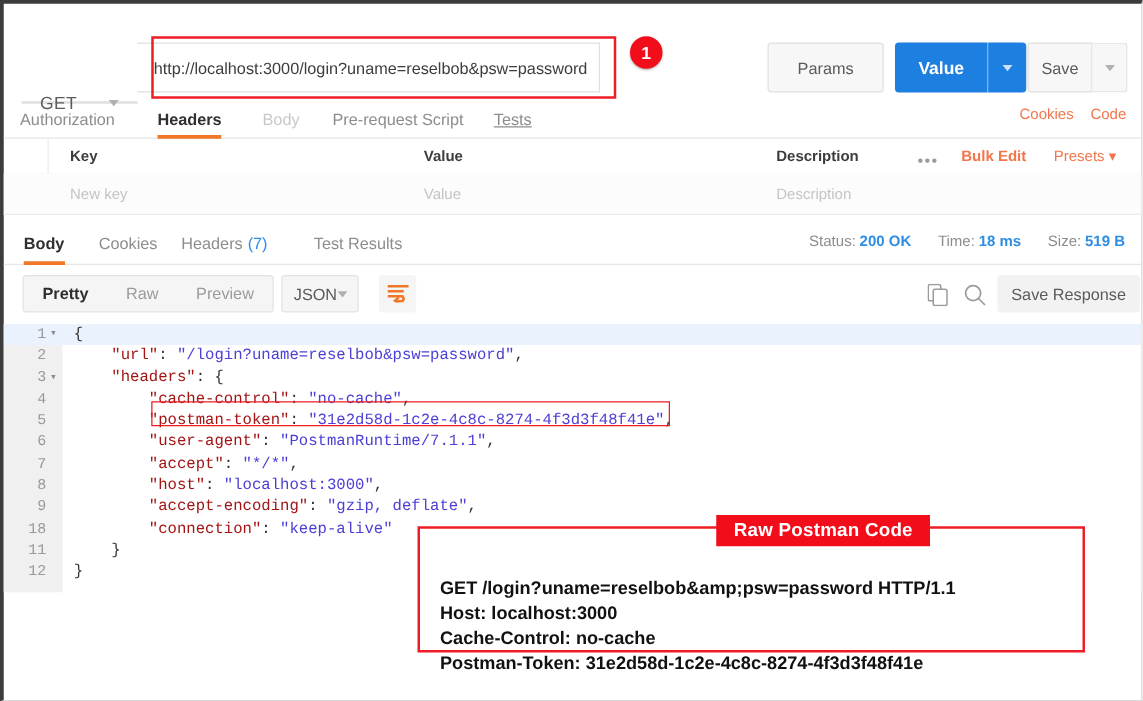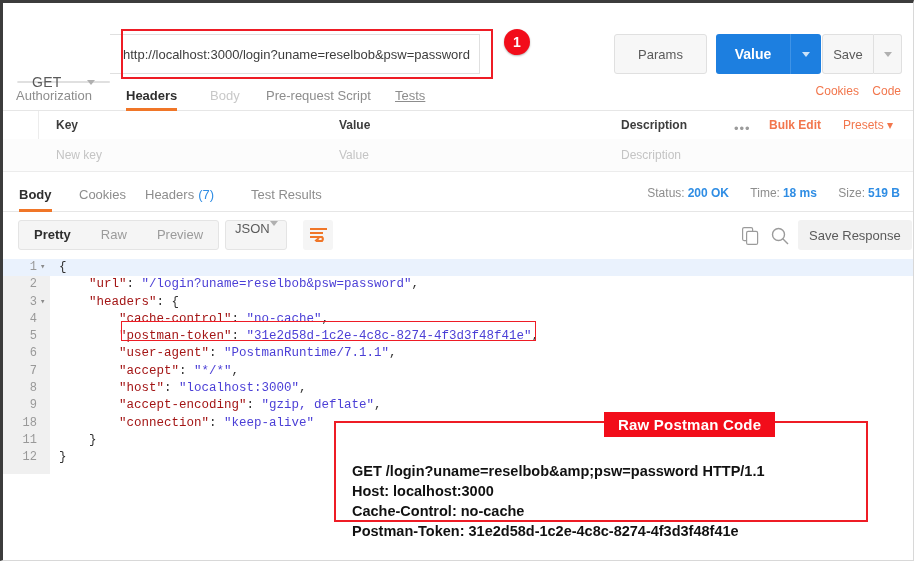--- a/index.html
+++ b/index.html
@@ -81,21 +81,21 @@
   .stats b{color:#2f8de4;font-weight:bold;margin-left:3px;}
   .stats .grp{margin-left:18px;}
 
   
   .vtools{position:absolute;left:0;top:208px;width:100%;height:48px;}
   .seg{position:absolute;left:15px;top:9px;height:30px;background:#f5f5f5;border:1px solid #e4e4e4;
        border-radius:3px;display:flex;align-items:center;box-sizing:border-box;}
   .seg div{padding:0 15px;font-size:13px;color:#9b9b9b;line-height:28px;}
   .seg div.active{color:#2f2f2f;font-weight:bold;}
   .jsonsel{position:absolute;left:222px;top:9px;width:62px;height:30px;background:#f5f5f5;border:1px solid #e4e4e4;
-           border-radius:3px;display:flex;align-items:flex-start;justify-content:space-between;
+           border-radius:3px;display:flex;align-items:center;justify-content:space-between;
            padding:0 9px;box-sizing:border-box;font-size:13px;color:#5a5a5a;}
   .wrapicon{position:absolute;left:300px;top:9px;width:30px;height:30px;background:#f5f5f5;border-radius:3px;
             display:flex;align-items:center;justify-content:center;}
   .copyicon{position:absolute;left:739px;top:16px;}
   .searchicon{position:absolute;left:768px;top:16px;}
   .saveresp{position:absolute;left:795px;top:9px;height:30px;background:#f2f2f2;border-radius:3px;
             display:flex;align-items:center;padding:0 11px;font-size:13px;color:#5a5a5a;}
 
   
   .code{position:absolute;left:0;top:256px;width:100%;height:215px;overflow:hidden;background:#fff;}
@@ -108,21 +108,21 @@
   .k{color:#a31515;}
   .s{color:#4b3fd6;}
   .p{color:#333;}
   .tokhl{position:absolute;left:118px;top:318px;width:415px;height:20px;border:1.5px solid #ee1c25;
          box-sizing:border-box;pointer-events:none;}
 
   
   .annbox{position:absolute;left:331px;top:418px;width:534px;height:101px;border:2.5px solid #ee1c25;
           background:#fff;box-sizing:border-box;}
   .annlabel{position:absolute;left:570px;top:409px;background:#f20d1a;color:#fff;font-size:15px;
-            font-weight:bold;padding:4px 14px;letter-spacing:.2px;margin-left:31px;}
+            font-weight:bold;padding:4px 14px;letter-spacing:.2px;}
   .annline{position:absolute;left:16px;font-size:14.5px;font-weight:bold;color:#111;white-space:nowrap;margin-top:29px;}
 </style>
 </head>
 <body>
 
 <div id="app">
 
   <div class="urlbar">
     <div class="method">
       <span class="m-label">GET</span>

